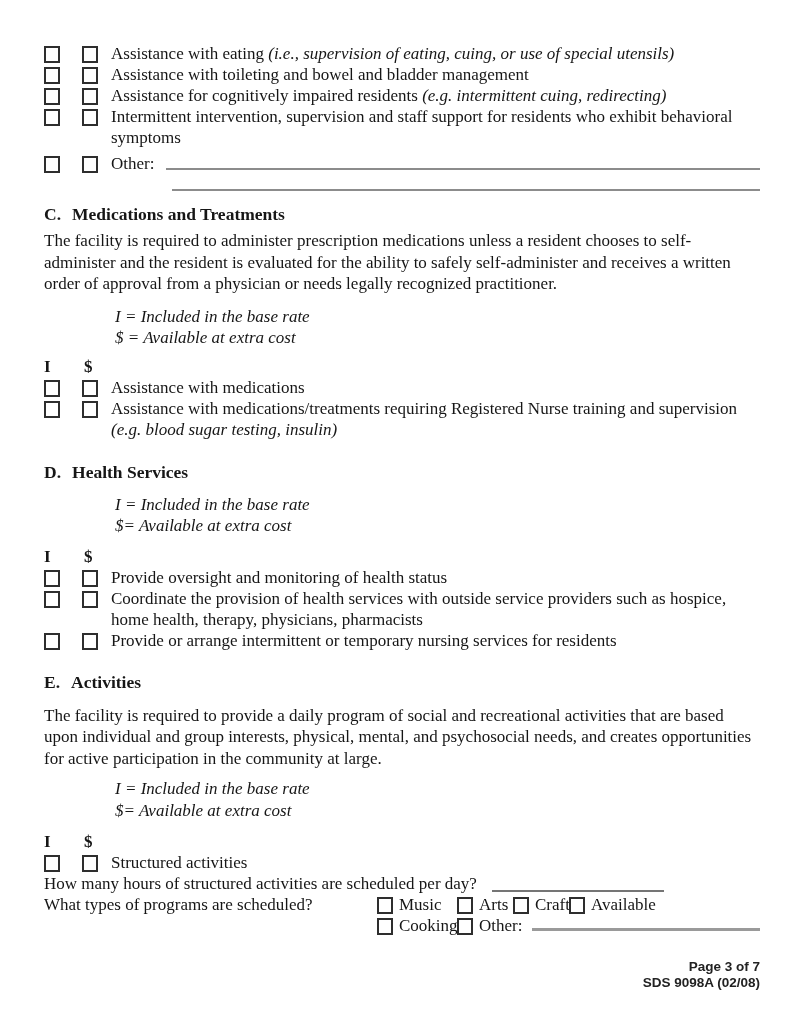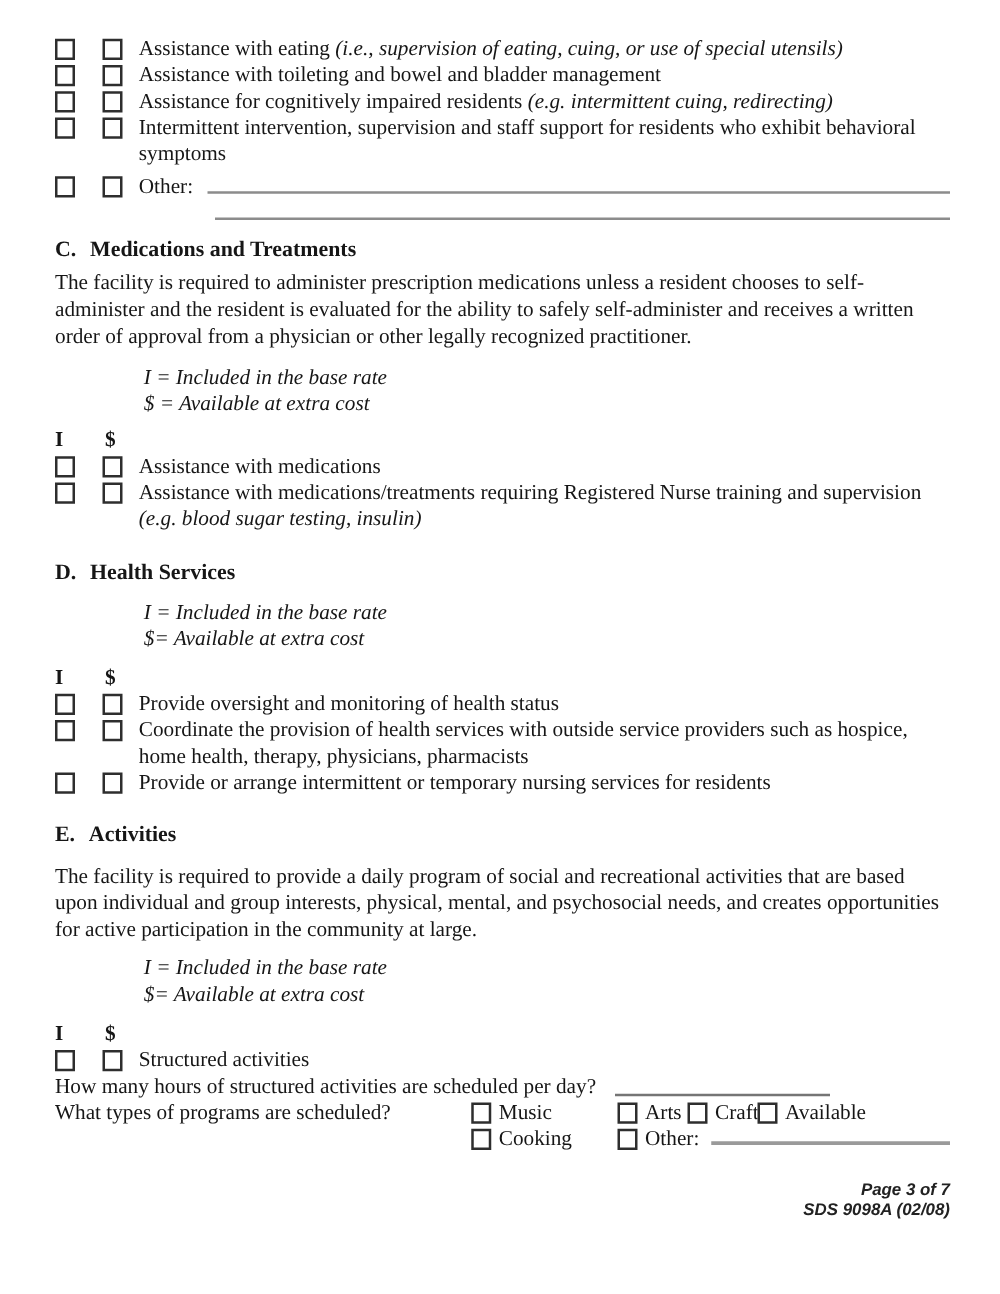--- a/index.html
+++ b/index.html
@@ -2,21 +2,21 @@
 <html><head>
 <meta charset="utf-8">
 <style>
   html,body{margin:0;padding:0;}
   body{
     width:800px;height:1035px;background:#ffffff;
     font-family:"Liberation Serif", serif;
     font-size:17px;color:#161616;
     -webkit-font-smoothing:antialiased;
   }
-  .page{box-sizing:border-box;width:800px;height:1035px;padding:28px 40px 0 44px;position:relative;}
+  .page{box-sizing:border-box;width:800px;height:1035px;padding:43px 40px 0 44px;position:relative;}
 
   
   .cbrow{display:flex;align-items:flex-start;line-height:21px;}
   .cb{flex:0 0 auto;width:12px;height:13px;border:2px solid #2e2e2e;background:#fff;margin-top:3px;}
   .cb.c1{margin-right:22px;}
   .cb.c2{margin-right:13px;}
   .cbrow .txt{flex:1 1 auto;}
   i{font-style:italic;}
 
   
@@ -44,28 +44,28 @@
 
   
   .q1{display:flex;align-items:flex-end;line-height:21px;}
   .q1 .hline{width:172px;border-bottom:2px solid #757575;height:15px;margin-left:15px;margin-bottom:2px;}
   .q2{display:flex;align-items:flex-start;line-height:21px;}
   .q2-label{flex:0 0 333px;}
   .opts{flex:1 1 auto;}
   .opt-line{display:flex;align-items:flex-start;line-height:21px;}
   .opt{display:flex;align-items:flex-start;}
   .opt .cb{margin-right:6px;}
-  .w103{width:117px;}
+  .w103{width:80px;}
   .w70{width:56px;}
   .w80{width:56px;}
   .opt-fill{flex:1 1 auto;border-bottom:3px solid #9a9a9a;height:13px;margin-left:10px;}
 
   
   .footer{margin-top:23px;text-align:right;font-family:"Liberation Sans", sans-serif;
-          font-weight:bold;font-style:italic;font-size:13.5px;line-height:16px;color:#222;}
+          font-weight:bold;font-size:13.5px;line-height:16px;color:#222;}
 </style>
 </head>
 <body>
 
 <div class="page">
 
   <div class="cbrow">
     <span class="cb c1"></span>
     <span class="cb c2"></span>
     <span class="txt"><span>Assistance with eating </span><i>(i.e., supervision of eating, cuing, or use of special utensils)</i></span>
@@ -87,21 +87,21 @@
   </div>
   <div class="cbrow gap5">
     <span class="cb c1"></span>
     <span class="cb c2"></span>
     <span class="other-label">Other:</span>
     <span class="fill"></span>
   </div>
   <div class="blank-line"></div>
 
   <div class="sec-head"><span>C.</span><span class="ht">Medications and Treatments</span></div>
-  <div class="para">The facility is required to administer prescription medications unless a resident chooses to self-administer and the resident is evaluated for the ability to safely self-administer and receives a written order of approval from a physician or other legally recognized practitioner.</div>
+  <div class="para">The facility is required to administer prescription medications unless a resident chooses to self-administer and the resident is evaluated for the ability to safely self-administer and receives a written order of approval from a physician or needs legally recognized practitioner.</div>
   <div class="legend">
     <div>I = Included in the base rate</div>
     <div>$ = Available at extra cost</div>
   </div>
   <div class="cols">
     <span class="ci">I</span>
     <span>$</span>
   </div>
   <div class="cbrow">
     <span class="cb c1"></span>

